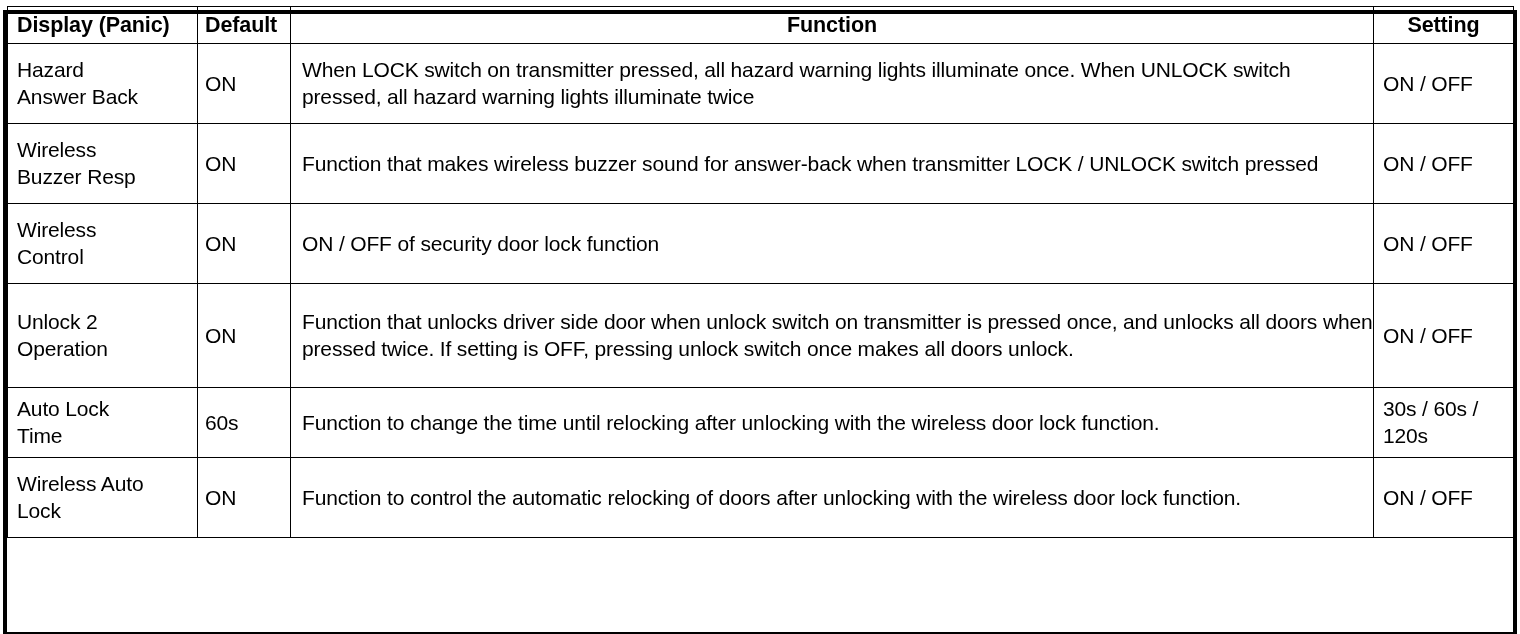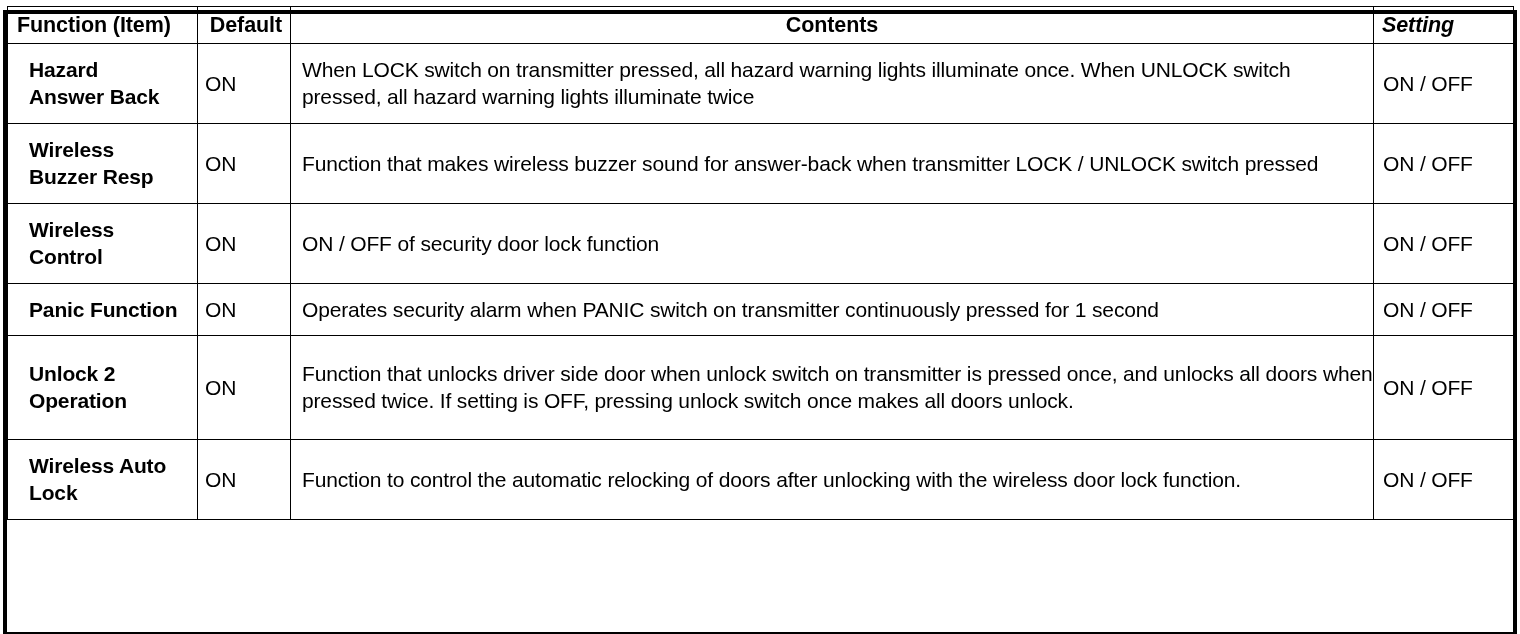--- a/index.html
+++ b/index.html
@@ -65,31 +65,31 @@
   th.hd {
     font-size: 21.5px;
     font-weight: bold;
     letter-spacing: -0.1px;
     height: 36px;
     padding: 0 8px;
     text-align: center;
     white-space: nowrap;
   }
   th.hd.item { text-align: left; padding-left: 9px; }
-  th.hd.def  { text-align: right; padding-left: 7px; }
+  th.hd.def  { text-align: left; padding-left: 7px; }
   th.hd.cont { text-align: center; }
-  th.hd.set  { text-align: left; font-style: italic; }
+  th.hd.set  { text-align: center; }
 
   td.cell {
     font-size: 21px;
     line-height: 27px;
     padding: 3px 8px 4px 9px;
     letter-spacing: -0.15px;
   }
-  td.item    { padding-left: 21px; padding-right: 4px; font-weight: bold; }
+  td.item    { padding-left: 9px; padding-right: 4px; }
   td.default { padding-left: 7px; padding-right: 4px; }
   td.contents{ padding-left: 11px; padding-right: 0; }
   td.setting { padding-left: 9px; padding-right: 6px; }
 
   .r1 td, .r2 td, .r3 td, .r4 td, .r6 td, .r8 td { height: 72px; }
   .r5 td { height: 44px; }
   .r7 td { height: 62px; }
   .r6 td { height: 96px; }
 </style>
 </head>
@@ -103,23 +103,23 @@
 
   <table class="spec">
     <colgroup>
       <col class="c-item">
       <col class="c-default">
       <col class="c-contents">
       <col class="c-setting">
     </colgroup>
     <thead>
       <tr>
-        <th class="hd item">Function (Item)</th>
+        <th class="hd item">Display (Panic)</th>
         <th class="hd def">Default</th>
-        <th class="hd cont">Contents</th>
+        <th class="hd cont">Function</th>
         <th class="hd set">Setting</th>
       </tr>
     </thead>
     <tbody>
       <tr class="r1">
         <td class="cell item">Hazard<br>Answer Back</td>
         <td class="cell default">ON</td>
         <td class="cell contents">When LOCK switch on transmitter pressed, all hazard warning lights illuminate once. When UNLOCK switch pressed, all hazard warning lights illuminate twice</td>
         <td class="cell setting">ON / OFF</td>
       </tr>
@@ -128,31 +128,31 @@
         <td class="cell default">ON</td>
         <td class="cell contents">Function that makes wireless buzzer sound for answer-back when transmitter LOCK / UNLOCK switch pressed</td>
         <td class="cell setting">ON / OFF</td>
       </tr>
       <tr class="r4">
         <td class="cell item">Wireless<br>Control</td>
         <td class="cell default">ON</td>
         <td class="cell contents">ON / OFF of security door lock function</td>
         <td class="cell setting">ON / OFF</td>
       </tr>
-      <tr class="r5">
-        <td class="cell item">Panic Function</td>
-        <td class="cell default">ON</td>
-        <td class="cell contents">Operates security alarm when PANIC switch on transmitter continuously pressed for 1 second</td>
-        <td class="cell setting">ON / OFF</td>
-      </tr>
       <tr class="r6">
         <td class="cell item">Unlock 2<br>Operation</td>
         <td class="cell default">ON</td>
         <td class="cell contents">Function that unlocks driver side door when unlock switch on transmitter is pressed once, and unlocks all doors when pressed twice. If setting is OFF, pressing unlock switch once makes all doors unlock.</td>
         <td class="cell setting">ON / OFF</td>
+      </tr>
+      <tr class="r7">
+        <td class="cell item">Auto Lock<br>Time</td>
+        <td class="cell default">60s</td>
+        <td class="cell contents">Function to change the time until relocking after unlocking with the wireless door lock function.</td>
+        <td class="cell setting">30s / 60s / 120s</td>
       </tr>
       <tr class="r8">
         <td class="cell item">Wireless Auto<br>Lock</td>
         <td class="cell default">ON</td>
         <td class="cell contents">Function to control the automatic relocking of doors after unlocking with the wireless door lock function.</td>
         <td class="cell setting">ON / OFF</td>
       </tr>
     </tbody>
   </table>
 </div>

